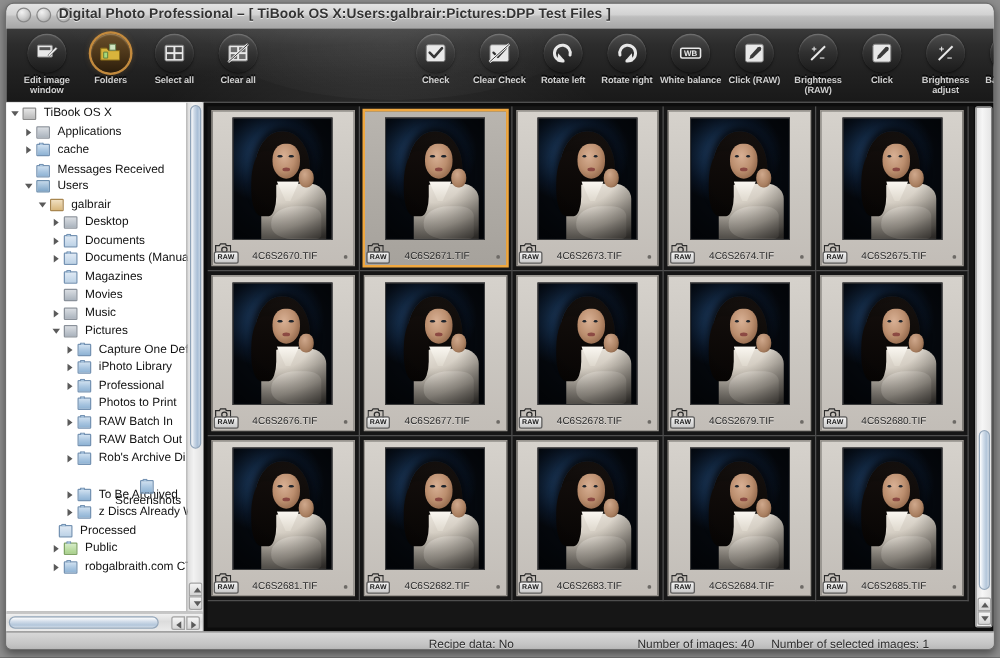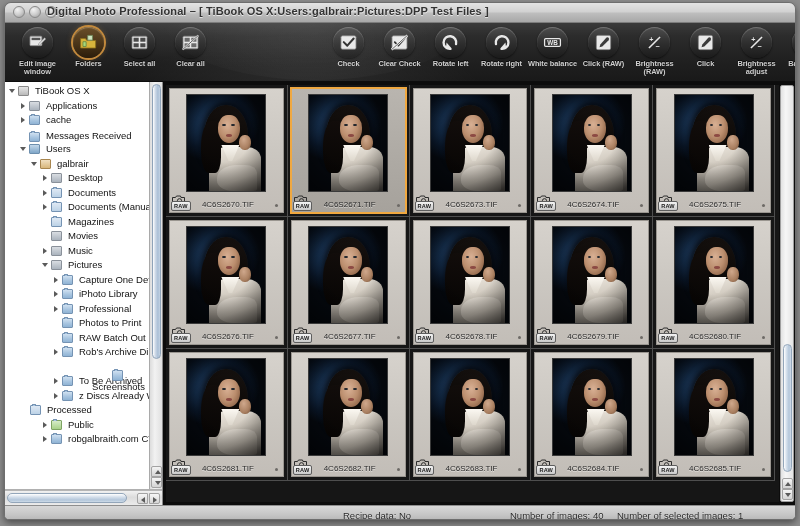--- a/index.html
+++ b/index.html
@@ -578,20 +578,25 @@
               <span class="disc closed"></span>
               <span class="fico "></span>
               <span class="lbl">Professional</span>
             </div>
             <div class="tree-row" style="padding-left: 47px;">
               <span class="disc "></span>
               <span class="fico "></span>
               <span class="lbl">Photos to Print</span>
             </div>
             <div class="tree-row" style="padding-left: 47px;">
+              <span class="disc closed"></span>
+              <span class="fico "></span>
+              <span class="lbl">RAW Batch In</span>
+            </div>
+            <div class="tree-row" style="padding-left: 47px;">
               <span class="disc "></span>
               <span class="fico "></span>
               <span class="lbl">RAW Batch Out</span>
             </div>
             <div class="tree-row" style="padding-left: 47px;">
               <span class="disc closed"></span>
               <span class="fico "></span>
               <span class="lbl">Rob's Archive Di</span>
             </div>
             <div class="tree-row" style="padding-left: 41px; flex-direction: column;">
@@ -602,21 +607,21 @@
             <div class="tree-row" style="padding-left: 47px;">
               <span class="disc closed"></span>
               <span class="fico "></span>
               <span class="lbl">To Be Archived</span>
             </div>
             <div class="tree-row" style="padding-left: 47px;">
               <span class="disc closed"></span>
               <span class="fico "></span>
               <span class="lbl">z Discs Already W</span>
             </div>
-            <div class="tree-row" style="padding-left: 15px;">
+            <div class="tree-row" style="padding-left: 32px;">
               <span class="disc "></span>
               <span class="fico plain"></span>
               <span class="lbl">Processed</span>
             </div>
             <div class="tree-row" style="padding-left: 36px;">
               <span class="disc closed"></span>
               <span class="fico green"></span>
               <span class="lbl">Public</span>
             </div>
             <div class="tree-row" style="padding-left: 36px;">

